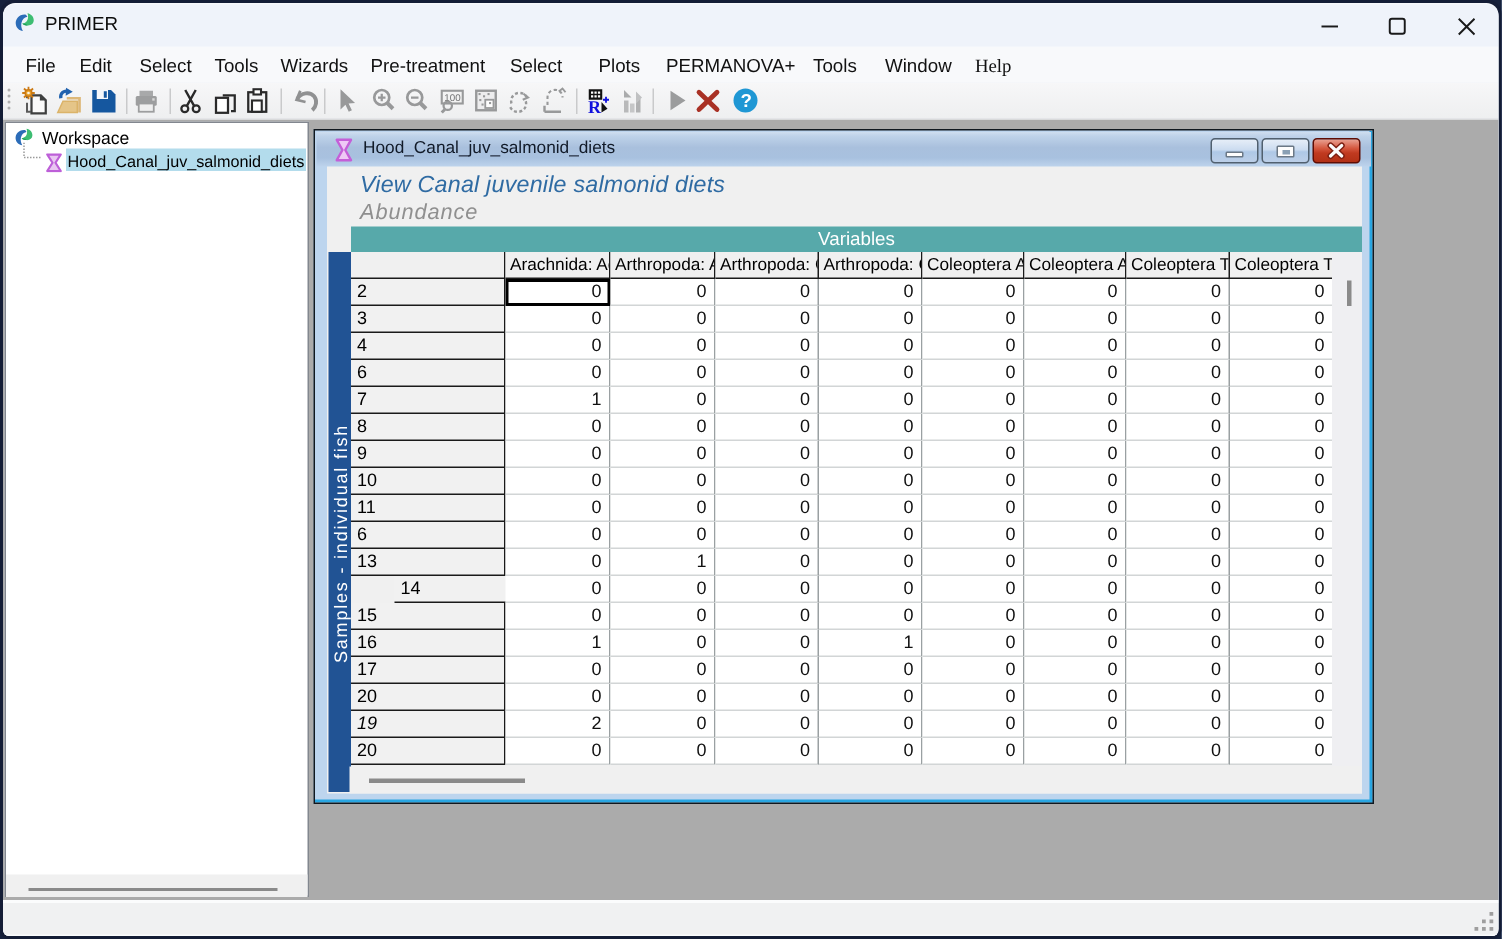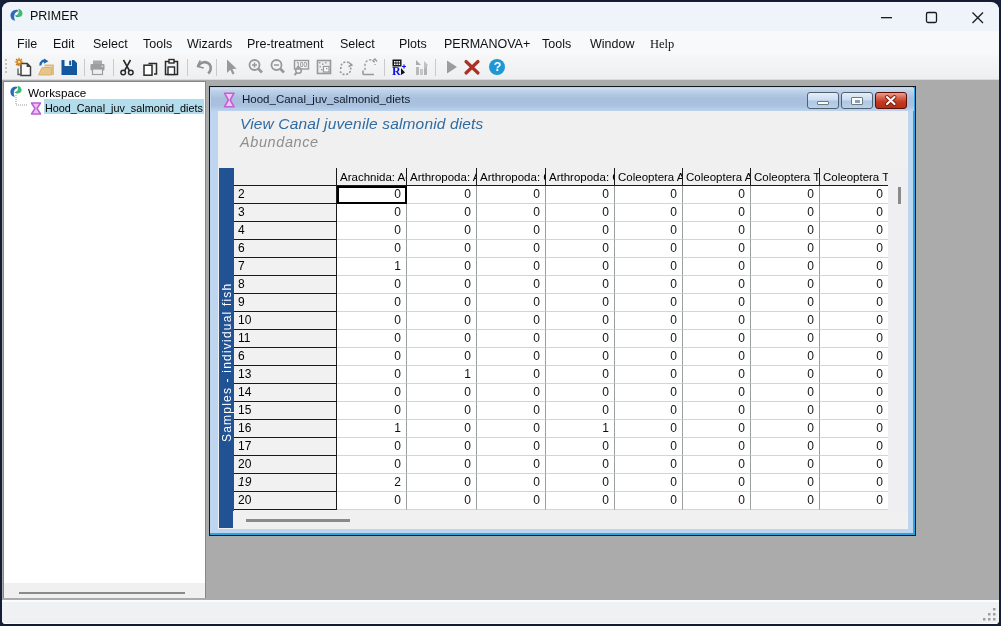--- a/index.html
+++ b/index.html
@@ -271,20 +271,21 @@
 <div style="position:absolute;left:664px;top:4px;width:32px;height:17px;background:linear-gradient(#e9a091 0%,#d4563d 40%,#c03a20 60%,#b23015 100%);border:1px solid #5e0d04;border-radius:3px;">
               <svg width="30" height="15" style="position:absolute;left:0;top:0;">
                 <path d="M11 4 L18.5 11 M18.5 4 L11 11" stroke="#7e2013" stroke-width="4" stroke-linecap="round"></path>
                 <path d="M11 4 L18.5 11 M18.5 4 L11 11" stroke="#fcfcfc" stroke-width="2.1" stroke-linecap="round"></path>
               </svg>
             </div>
       </div>
       <div id="ccontent">
         <div id="h1">View Canal juvenile salmonid diets</div>
         <div id="h2">Abundance</div>
+        <div id="varbar">Variables</div>
         <div id="samplebar">
               <span>Samples - individual fish</span>
             </div>
         <div id="grid">
 <div class="hcell" style="left:0;width:103px;border-bottom:1px solid #1a1a1a;"></div>
 <div class="hcell" style="left:103px;width:70px;border-bottom:1px solid #1a1a1a;">Arachnida: Aca</div>
 <div class="hcell" style="left:173px;width:70px;border-bottom:1px solid #1a1a1a;">Arthropoda: A</div>
 <div class="hcell" style="left:243px;width:69px;border-bottom:1px solid #1a1a1a;">Arthropoda: C</div>
 <div class="hcell" style="left:312px;width:69px;border-bottom:1px solid #1a1a1a;">Arthropoda: C</div>
 <div class="hcell" style="left:381px;width:68px;border-bottom:1px solid #1a1a1a;">Coleoptera Ad</div>
@@ -383,21 +384,21 @@
 <div class="dc" style="left:586px;top:180px;width:69px;height:18px;">0</div>
 <div class="rh" style="top:198px;height:18px;">13</div>
 <div class="dc" style="left:103px;top:198px;width:70px;height:18px;">0</div>
 <div class="dc" style="left:173px;top:198px;width:70px;height:18px;">1</div>
 <div class="dc" style="left:243px;top:198px;width:69px;height:18px;">0</div>
 <div class="dc" style="left:312px;top:198px;width:69px;height:18px;">0</div>
 <div class="dc" style="left:381px;top:198px;width:68px;height:18px;">0</div>
 <div class="dc" style="left:449px;top:198px;width:68px;height:18px;">0</div>
 <div class="dc" style="left:517px;top:198px;width:69px;height:18px;">0</div>
 <div class="dc" style="left:586px;top:198px;width:69px;height:18px;">0</div>
-<div class="rh" style="top:216px;height:18px;">14</div>
+<div class="rh" style="top:216px;height:18px;margin-left:29px;">14</div>
 <div class="dc" style="left:103px;top:216px;width:70px;height:18px;">0</div>
 <div class="dc" style="left:173px;top:216px;width:70px;height:18px;">0</div>
 <div class="dc" style="left:243px;top:216px;width:69px;height:18px;">0</div>
 <div class="dc" style="left:312px;top:216px;width:69px;height:18px;">0</div>
 <div class="dc" style="left:381px;top:216px;width:68px;height:18px;">0</div>
 <div class="dc" style="left:449px;top:216px;width:68px;height:18px;">0</div>
 <div class="dc" style="left:517px;top:216px;width:69px;height:18px;">0</div>
 <div class="dc" style="left:586px;top:216px;width:69px;height:18px;">0</div>
 <div class="rh" style="top:234px;height:18px;">15</div>
 <div class="dc" style="left:103px;top:234px;width:70px;height:18px;">0</div>

